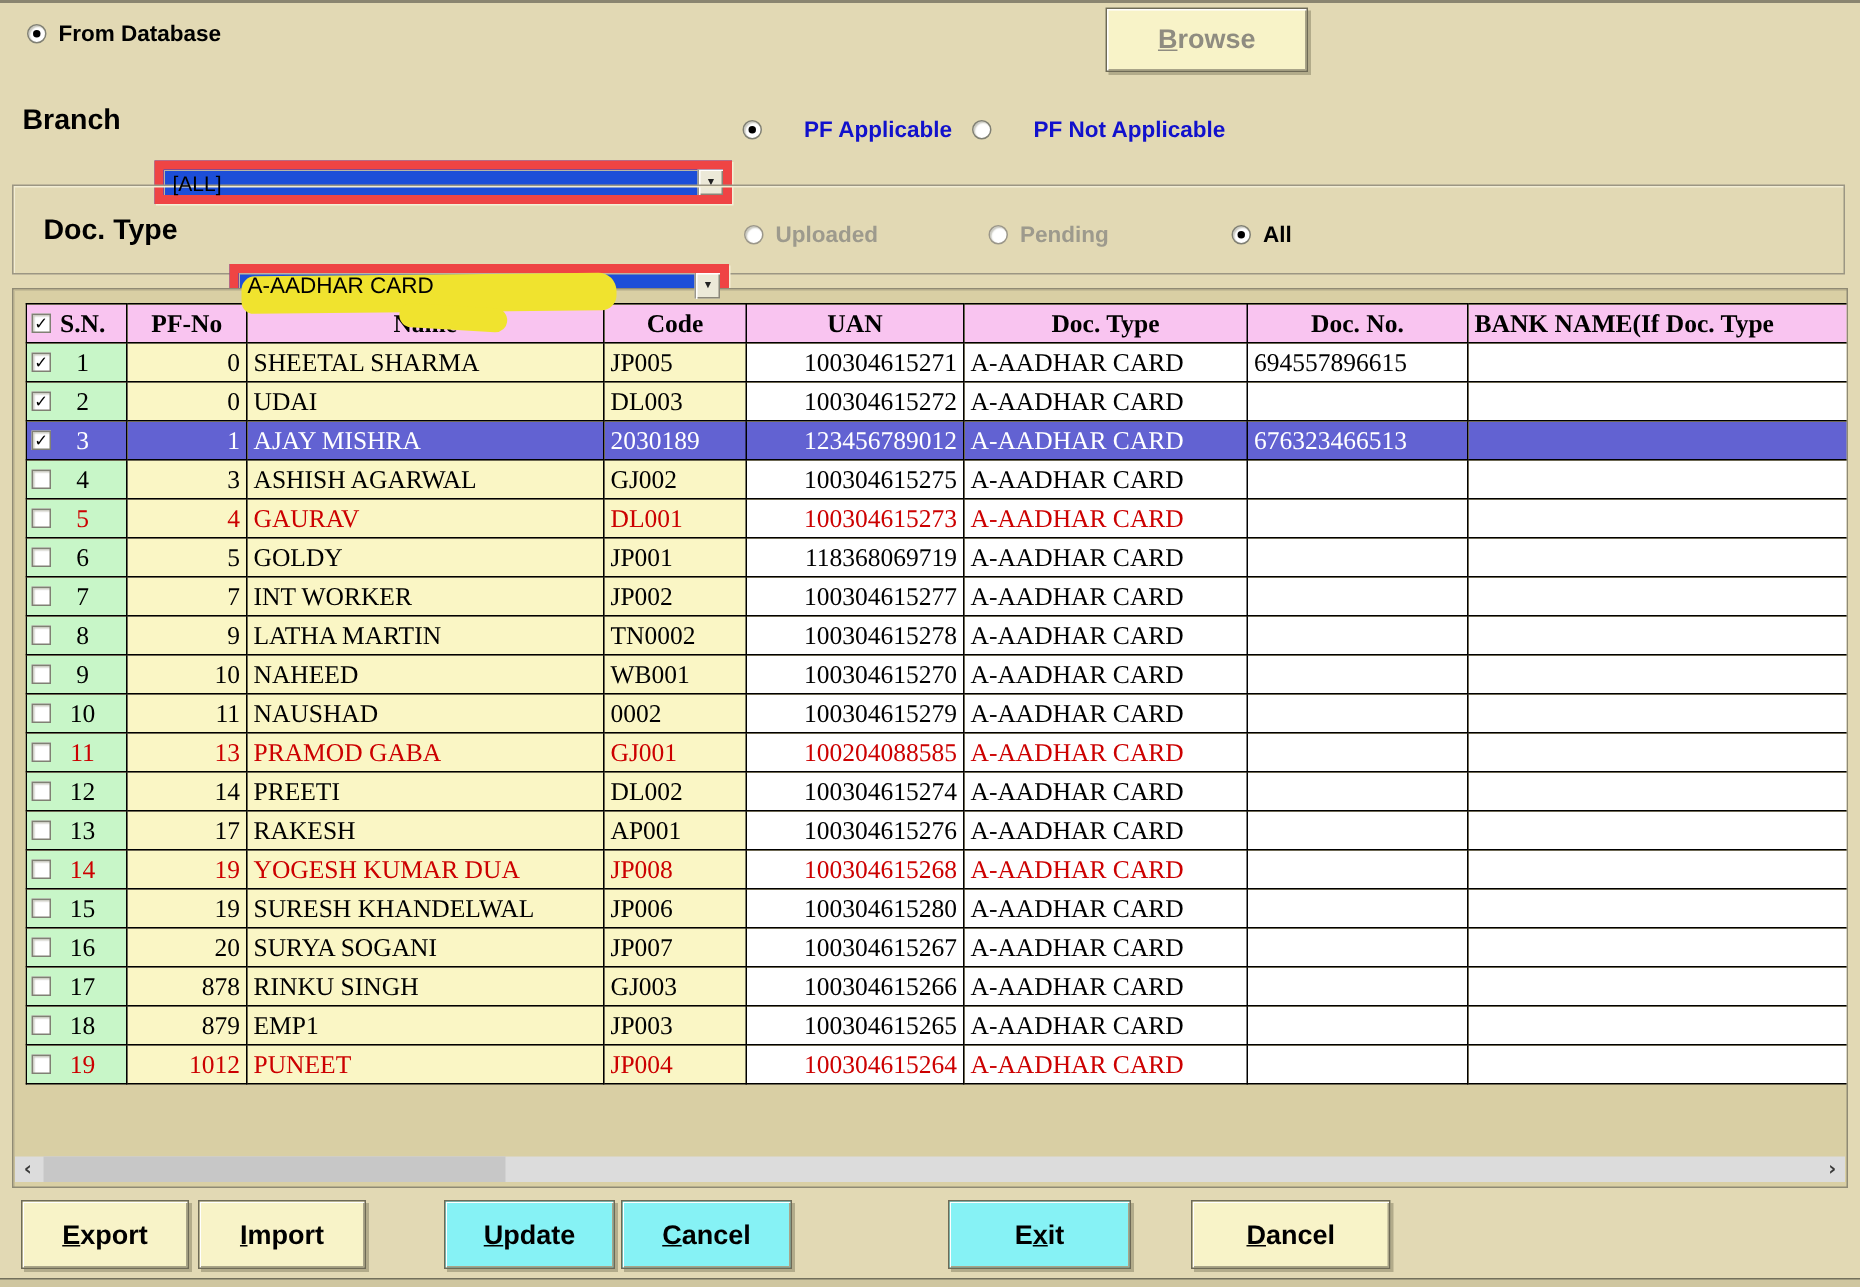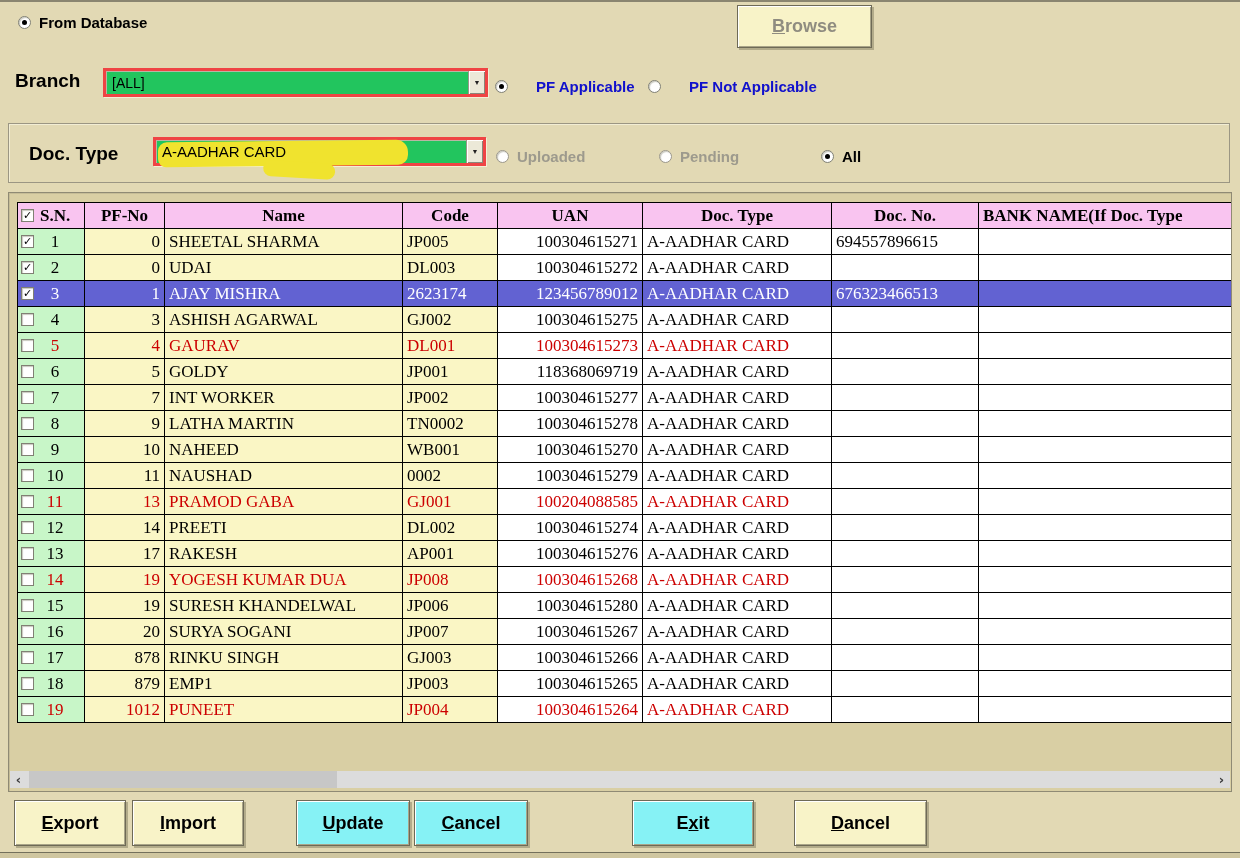--- a/index.html
+++ b/index.html
@@ -10,22 +10,22 @@
   
   .radio { width:13px; height:13px; border-radius:50%; background:#fff; border:1px solid #808074;
            box-shadow: inset 1px 1px 1px #c9c9c0; position:relative; display:inline-block; flex:0 0 auto; }
   .radio.checked::after { content:''; position:absolute; inset:3px; border-radius:50%; background:#000; }
   .radio.disabled { border-color:#9b978a; }
   .cbx { width:13px; height:13px; background:#fff; border:1px solid #808074; box-shadow: inset 1px 1px 1px #c9c9c0;
          display:inline-flex; align-items:center; justify-content:center;
          font:bold 11px/11px "DejaVu Sans", sans-serif; color:#000; flex:0 0 auto; }
   .ctl-row { position:absolute; display:flex; align-items:center; gap:8px; }
 
-  .combo { position:absolute; background:#22c55e; border:3px solid #ef4444;
-           box-shadow: inset 1px 1px 0 #b9b5a4, 1px 1px 0 #f4efd6; display:flex; align-items:center; }
+  .combo { position:absolute; background:#1d4ed8; border:6px solid #ef4444;
+           box-shadow: inset 1px 1px 0 #b9b5a4, 1px 1px 0 #f4efd6; display:flex; align-items:center;margin-top:39px; }
   .combo .val { flex:1; padding-left:6px; font-size:15px; color:#000; position:relative; z-index:2; }
   .combo .drop { width:17px; align-self:stretch; background:#ece9d8; border-left:1px solid #9b978a;
                  display:flex; align-items:center; justify-content:center; font-size:7px; color:#222;
                  box-shadow: inset 1px 1px 0 #fff, inset -1px -1px 0 #8a8679; }
 
   
   .marker { position:absolute; left:2px; top:1px; width:250px; height:25px; background:#F0E32E;
             border-radius:9px 12px 10px 8px; transform:rotate(-0.6deg); z-index:1; }
   .marker::after { content:''; position:absolute; left:105px; top:21px; width:72px; height:16px;
                    background:#F0E32E; border-radius:8px; transform:rotate(4deg); }
@@ -192,21 +192,21 @@
             </tr>
             <tr class="selected">
               <td class="c-sn sn-cell">
                 <span class="sn-flex">
                   <span class="cbx">✓</span>
                   <span class="sn-num">3</span>
                 </span>
               </td>
               <td class="c-yel r">1</td>
               <td class="c-yel l">AJAY MISHRA</td>
-              <td class="c-yel l">2623174</td>
+              <td class="c-yel l">2030189</td>
               <td class="c-wht r">123456789012</td>
               <td class="c-wht l">A-AADHAR CARD</td>
               <td class="c-wht l">676323466513</td>
               <td class="c-wht l"></td>
             </tr>
             <tr>
               <td class="c-sn sn-cell">
                 <span class="sn-flex">
                   <span class="cbx"></span>
                   <span class="sn-num">4</span>

